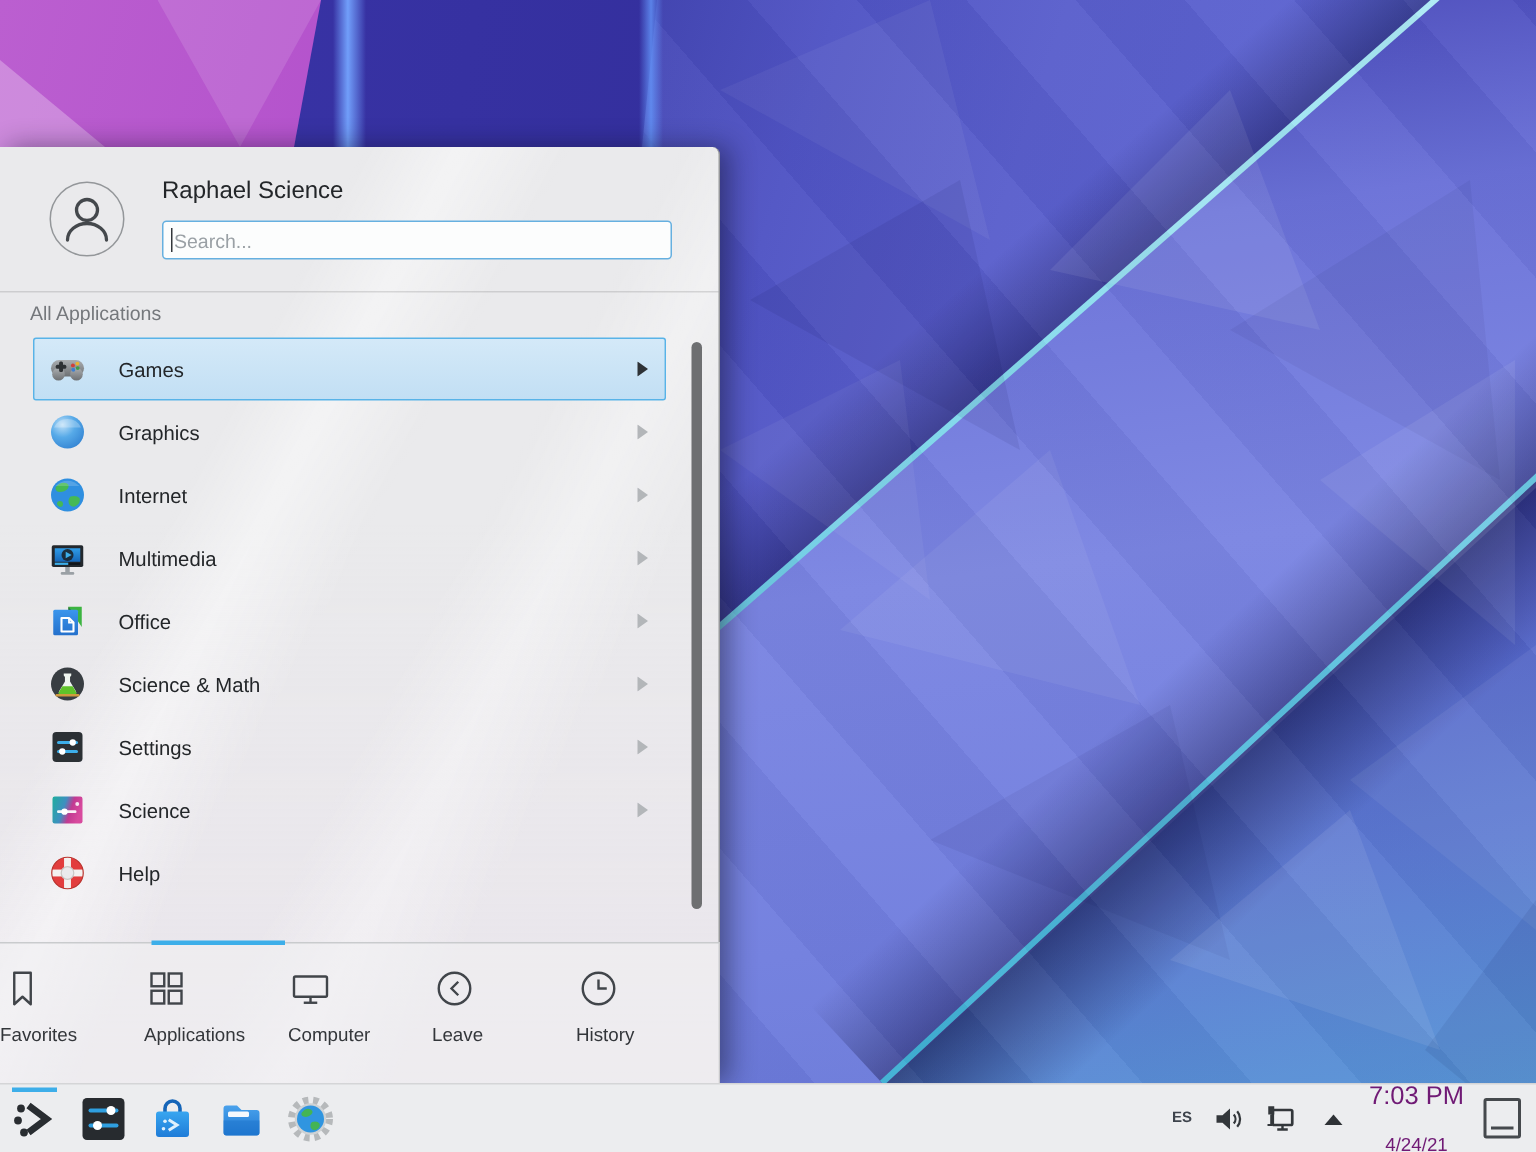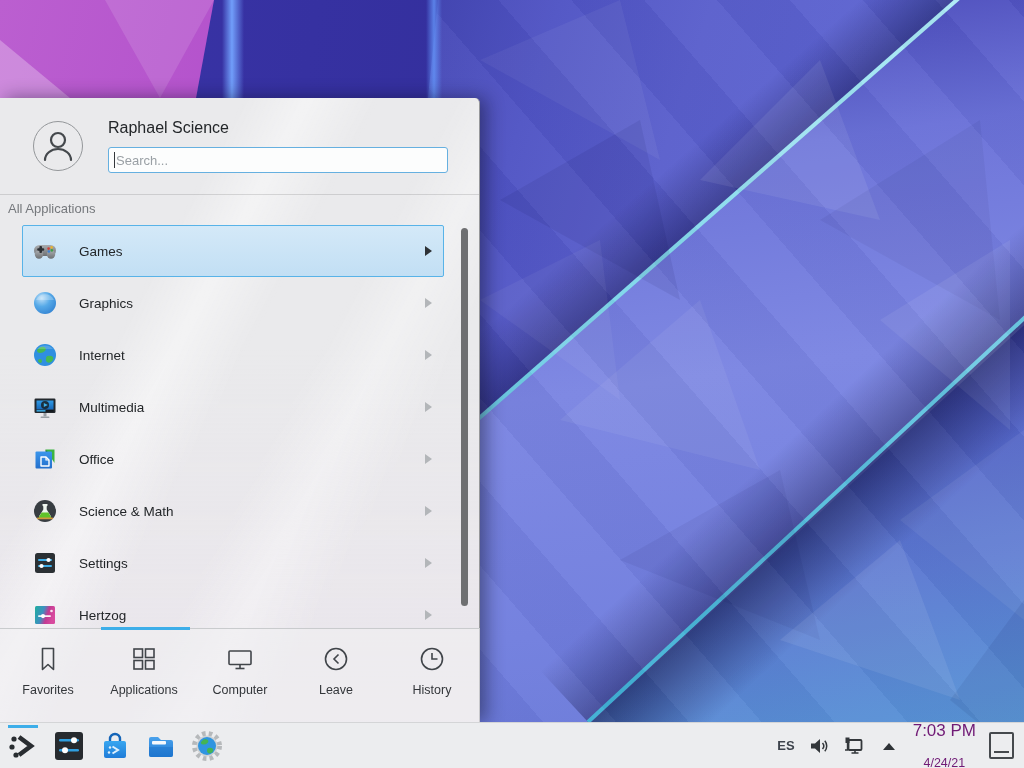--- a/index.html
+++ b/index.html
@@ -69,51 +69,51 @@
 
   .avatar { position:absolute; left:33px; top:23px; width:50px; height:50px;
     border:1px solid #94979a; border-radius:50%; display:flex; align-items:center; justify-content:center; }
   .user-name { position:absolute; left:108px; top:21px; font-size:16px; color:#232629; }
   .search-input { position:absolute; left:108px; top:49px; width:340px; height:26px;
     border:1px solid #66b0e0; border-radius:3px; background:#fcfdfd; font-size:13px;
     padding-left:7px; color:#232629; font-family:"Liberation Sans", sans-serif; outline:none; }
   .search-input::placeholder { color:#9aa0a5; }
   .text-caret { position:absolute; left:114px; top:54px; width:1px; height:16px; background:#33373b; }
   .header-divider { position:absolute; left:0; top:96px; width:100%; height:1px; background:rgba(0,0,0,0.12); }
-  .section-label { position:absolute; left:8px; top:103px; font-size:13px; color:#75787c; }
+  .section-label { position:absolute; left:20px; top:103px; font-size:13px; color:#75787c; }
 
   .cat-list { position:absolute; left:0; top:122px; width:480px; height:408px; overflow:hidden; padding-top:5px; }
-  .cat-row { height:52px; margin:0 36px 0 22px; display:flex; align-items:center;
+  .cat-row { height:42px; margin:0 36px 0 22px; display:flex; align-items:center;
     border:1px solid transparent; border-radius:2px; }
   .cat-row.selected { background:linear-gradient(to bottom,#d4e9f8,#c2dff4); border-color:#58b3e8; }
   .cat-icon { width:26px; height:26px; margin-left:9px; flex:0 0 26px; }
   .cat-label { margin-left:21px; font-size:13.5px; color:#232629; white-space:nowrap; }
   .cat-arrow { margin-left:auto; margin-right:11px; display:flex; }
   .cat-arrow svg { width:8px; height:10px; }
   .cat-row .arrow-fill { fill:#b3b6b9; }
   .cat-row.selected .arrow-fill { fill:#2e3236; }
 
   .scrollbar { position:absolute; left:461px; top:130px; width:7px; height:378px;
     background:#6e6f71; border-radius:4px; }
 
   .footer { position:absolute; left:0; top:530px; width:480px; height:94px;
     border-top:1px solid #c9cbcd; background:rgba(240,241,243,0.55); display:flex; }
   .tab-indicator { position:absolute; left:101px; top:-2px; width:89px; height:3px; background:var(--accent,#3daee9); }
-  .tab { flex:1; display:flex; flex-direction:column; align-items:center; padding-top:15px; gap:9px; cursor:default; }
+  .tab { flex:1; display:flex; flex-direction:column; align-items:flex-start; padding-top:15px; gap:9px; cursor:default; }
   .tab svg { width:30px; height:30px; }
   .tab-label { font-size:12.5px; color:#33363a; }
 
   
   .taskbar { position:absolute; left:0; top:722px; width:1024px; height:46px;
     background:#ecedef; border-top:1px solid #d4d5d7; display:flex; align-items:center; }
   .task-active-indicator { position:absolute; left:8px; top:2px; width:30px; height:3px; background:var(--accent,#3daee9); }
   .task-icons { display:flex; margin-left:7px; gap:14px; align-items:center; }
   .task-icon { width:32px; height:32px; }
   .tray { margin-left:auto; display:flex; align-items:center; gap:13px; margin-right:10px; }
-  .kbd-layout { font-size:13px; font-weight:bold; color:#3d434c; }
+  .kbd-layout { font-size:10px; font-weight:bold; color:#3d434c; }
   .tray-icon { width:22px; height:22px; display:flex; align-items:center; justify-content:center; }
   .caret-icon { width:16px; height:12px; }
   .clock { text-align:center; line-height:1.12; color:#701a75; }
   .clock-time { font-size:17px; }
   .clock-date { font-size:12.5px;margin-top:16px; }
   .show-desktop { width:25px; height:27px; border:2px solid #45494d; border-radius:2px; position:relative; }
   .show-desktop .sd-line { position:absolute; left:3px; right:3px; bottom:4px; height:2px; background:#45494d; }
 </style>
 </head>
 <body>
@@ -313,21 +313,21 @@
               <stop offset="0.45" stop-color="#3e8fc0"></stop>
           <stop offset="0.7" stop-color="#c23a92"></stop>
               <stop offset="1" stop-color="#d84a9e"></stop>
             </linearGradient>
           </defs>
         <rect x="3" y="4" width="20" height="18" rx="1.5" fill="url(#sysg)"></rect>
         <rect x="6" y="13.2" width="13" height="1.8" rx="0.9" fill="#fff" opacity="0.92"></rect>
         <circle cx="11" cy="14.1" r="2.1" fill="#fff"></circle>
         <circle cx="19.5" cy="9" r="1.3" fill="#fff" opacity="0.85"></circle>
       </svg>
-      <span class="cat-label">Hertzog</span>
+      <span class="cat-label">Science</span>
       <span class="cat-arrow">
         <svg viewBox="0 0 8 10">
             <path class="arrow-fill" d="M1 0 L8 5 L1 10 z"></path>
           </svg>
         </span>
     </div>
 
 
     <div class="cat-row">
       <svg class="cat-icon" viewBox="0 0 26 26">

